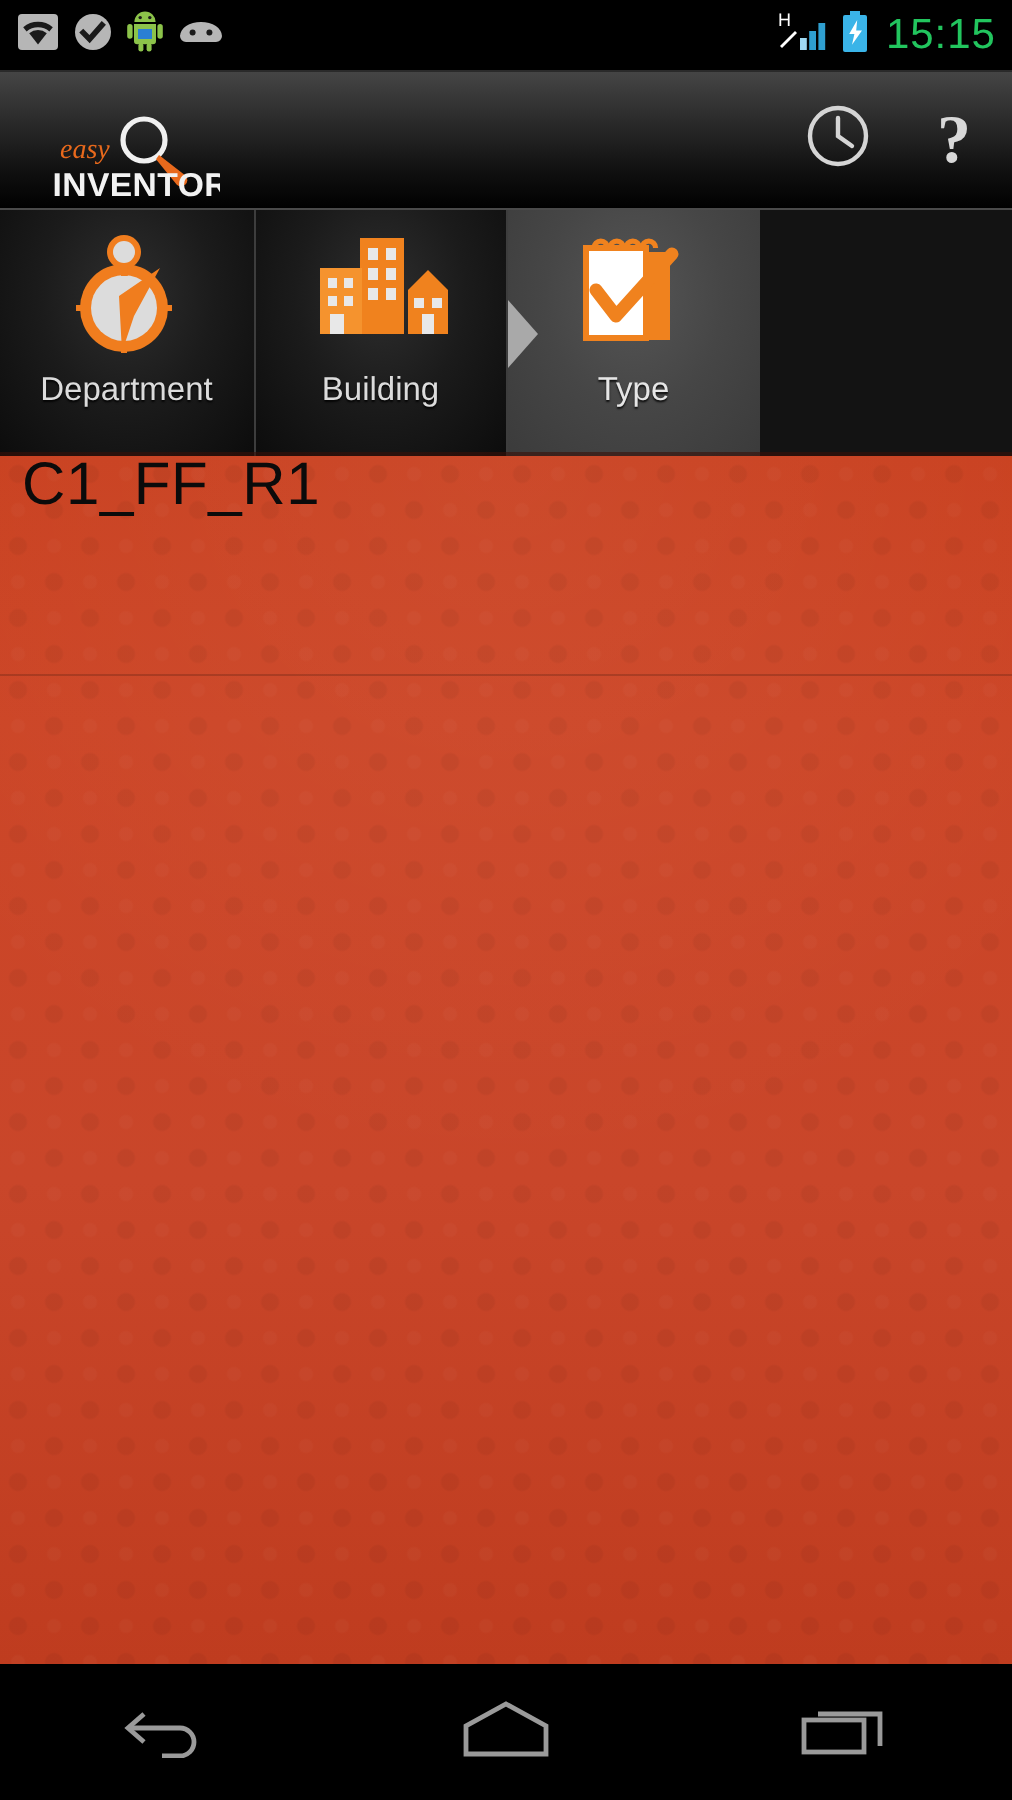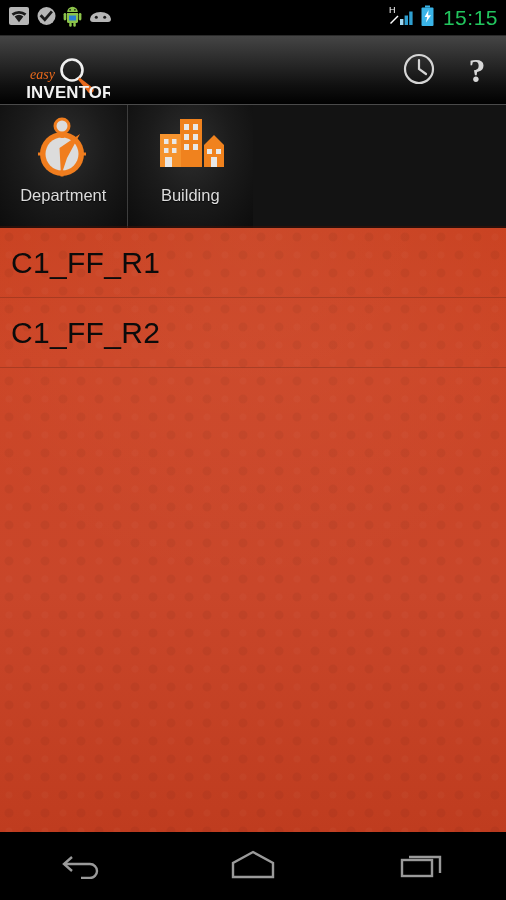--- a/index.html
+++ b/index.html
@@ -87,21 +87,21 @@
     position:absolute; inset:0;
     background-image:
       radial-gradient(circle at 9px 9px, rgba(0,0,0,.045) 0 4px, rgba(0,0,0,0) 5px),
       radial-gradient(circle at 27px 27px, rgba(0,0,0,.045) 0 4px, rgba(0,0,0,0) 5px),
       radial-gradient(circle at 9px 27px, rgba(255,255,255,.022) 0 3px, rgba(255,255,255,0) 4px),
       radial-gradient(circle at 27px 9px, rgba(255,255,255,.022) 0 3px, rgba(255,255,255,0) 4px);
     background-size:36px 36px, 36px 36px, 36px 36px, 36px 36px;
     pointer-events:none;
   }
   .row{
-    position:relative; height:70px; display:flex; align-items:center;
+    position:relative; height:110px; display:flex; 
     padding-left:11px; cursor:pointer;
   }
   .row:after{
     content:""; position:absolute; left:0; bottom:0; width:100%; height:1px;
     background:rgba(0,0,0,.17);
   }
   .row-text{
     color:#0b0b0b; font-size:30px; line-height:1; letter-spacing:0.3px;
     font-family:"Liberation Sans", sans-serif;
   }
@@ -255,32 +255,46 @@
             <rect x="53" y="34" width="5" height="5"></rect>
               <rect x="62" y="34" width="5" height="5"></rect>
             <rect x="57" y="42" width="6" height="10"></rect>
           </g>
         </svg>
       </div>
       <span class="tab-label">Building</span>
     </div>
 
 
+    <div class="tab active">
+      <div class="tab-arrow"></div>
+      <div class="tab-ico">
+        <svg width="72" height="66" viewBox="0 0 72 66">
+          <rect x="26" y="12" width="28" height="44" fill="#f0821e"></rect>
+          <rect x="12" y="10" width="30" height="45" fill="#ffffff" stroke="#f0821e" stroke-width="3"></rect>
+          <g fill="none" stroke="#f0821e" stroke-width="2.6">
+            <path d="M16 10 a3.4 3.4 0 0 1 6.8 0"></path>
+            <path d="M24 10 a3.4 3.4 0 0 1 6.8 0"></path>
+            <path d="M32 10 a3.4 3.4 0 0 1 6.8 0"></path>
+            <path d="M40 10 a3.4 3.4 0 0 1 6.8 0"></path>
+          </g>
+          <path d="M17 31 L27 44 L55 13" stroke="#f0821e" stroke-width="6.5" fill="none" stroke-linecap="round" stroke-linejoin="round"></path>
+        </svg>
+      </div>
+      <span class="tab-label">Type</span>
+    </div>
   </div>
 
   <div class="listarea">
     <div class="texture"></div>
 
     <div class="row">
       <span class="row-text">C1_FF_R1</span>
     </div>
 
-    <div class="row">
-      <span class="row-text">C1_FF_R2</span>
-    </div>
   </div>
 
   <div class="navbar">
 
     <div class="nav-btn">
       <span>
         <svg width="48" height="30" viewBox="0 0 48 30">
           <path d="M12 8 L4 15 L12 22" stroke="#9a9a9a" stroke-width="2.4" fill="none"></path>
           <path d="M4.5 15 H30 a7 7 0 0 1 0 14 h-9" stroke="#9a9a9a" stroke-width="2.4" fill="none"></path>
         </svg>

